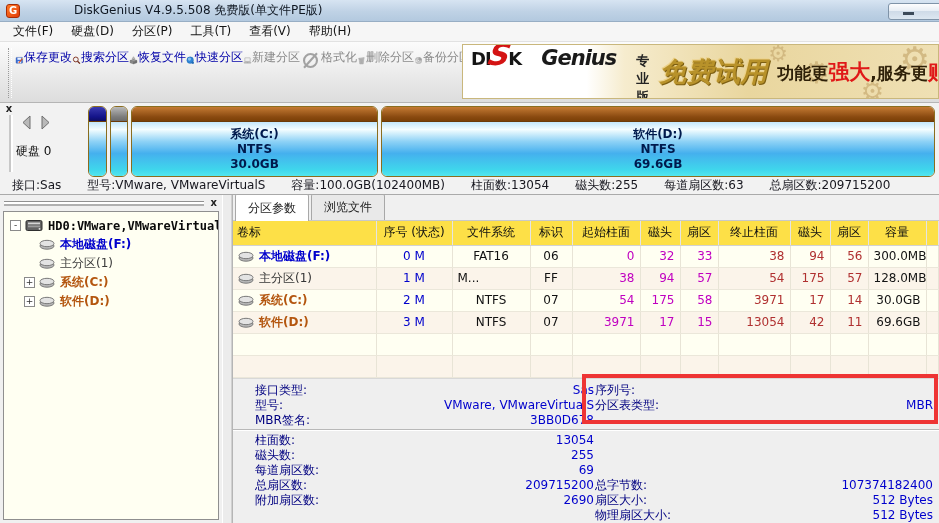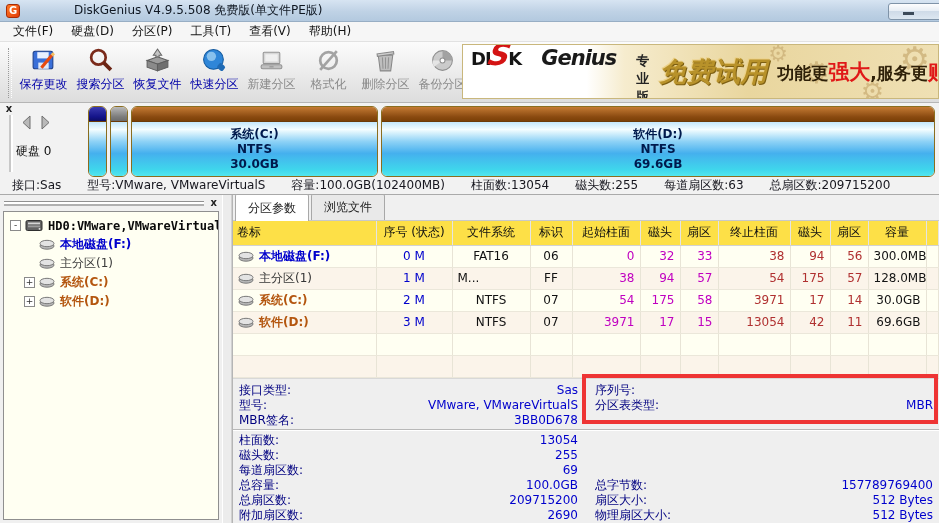--- a/index.html
+++ b/index.html
@@ -13,21 +13,21 @@
   .win-btn { position:absolute; left:888px; top:3px; width:60px; height:17px; border:1px solid #7f93a8; border-radius:3px; background:linear-gradient(180deg,#fdfdfe,#e8eef5 45%,#cfdbe8 50%,#dde7f1); }
   .win-btn .dash { position:absolute; left:14px; top:8px; width:11px; height:3px; background:#3c4a59; }
 
   
   .menubar { height:20px; background:#f6f6f6; border-bottom:1px solid #e2e2e2; display:flex; align-items:center; padding-left:4px; }
   .menu-item { padding:2px 9px; color:#141414; }
 
   
   .toolbar { height:61px; background:linear-gradient(180deg,#fcfcfc,#e9e9e9 60%,#dddddd); border-bottom:1px solid #b5b5b5; position:relative; display:flex; align-items:flex-start; padding:3px 0 0 8px; }
   .tb-grip { width:4px; height:50px; margin:3px 3px 0 0; border-left:1px dotted #9a9a9a; border-right:1px dotted #fff; }
-  .tb-btn { width:57px; display:flex; flex-direction:column; align-items:center; padding-top:2px; }
+  .tb-btn { width:57px; display:flex; flex-direction:row; align-items:flex-start; padding-top:2px; }
   .tb-btn svg { width:27px; height:27px; }
   .tb-label { margin-top:2px; font-size:12px; color:#0000a8; white-space:nowrap; }
   .tb-btn.disabled .tb-label { color:#8a8a8a; }
   .tb-btn.disabled svg { opacity:.8; filter:grayscale(1); }
 
   
   .banner { position:absolute; left:462px; top:2px; right:0; bottom:3px; background:linear-gradient(90deg,#ffffff 0%,#ffffff 26%,#f6ecce 34%,#e9d69e 60%,#efe0b4 100%); border:1px solid #c9b77c; overflow:hidden; display:flex; align-items:center; }
   .banner .gear { position:absolute; color:#cdb279; opacity:.8; }
   .g1{ font-size:34px; right:8px; top:-6px; } .g2{ font-size:26px; right:54px; bottom:-8px; } .g3{ font-size:22px; right:150px; top:-4px; } .g4{ font-size:30px; right:108px; top:10px; opacity:.5; }
   .brand { display:flex; align-items:baseline; margin-left:8px; z-index:1; }
@@ -89,21 +89,21 @@
   .seq { color:#0000cc; text-align:center; }
   .schs { color:#c000c0; } .echs { color:#b03030; } .cap { color:#141414; }
   .volcell { display:flex; align-items:center; gap:5px; }
 
   
   .details-a { height:52px; background:#efefef; border-top:1px solid #d8d8d8; position:relative; padding-top:4px; }
   .details-b { height:94px; background:#efefef; border-top:1px solid #b8b8b8; box-shadow:inset 0 1px #fff; padding-top:3px; position:relative; }
   .drow { display:flex; height:15px; line-height:15px; }
   .dlabel { color:#000080; padding-left:6px; }
   .dvalue { color:#0000cc; margin-left:auto; }
-  .dcol-left { position:absolute; left:0; width:345px; top:4px; }
+  .dcol-left { position:absolute; left:16px; width:345px; top:4px; }
   .dcol-right { position:absolute; left:356px; right:6px; top:4px; }
   .details-b .dcol-left { top:3px; }
   .details-b .dcol-right { top:48px; }
   .redbox { position:absolute; left:349px; top:-5px; width:356px; height:50px; border:4px solid #ee3434; pointer-events:none; z-index:5; }
 </style>
 </head>
 <body>
 
 <div class="titlebar">
   <div class="app-icon">G</div>
@@ -509,36 +509,32 @@
           </div>
         <div class="drow">
             <span class="dlabel">磁头数:</span>
             <span class="dvalue">255</span>
           </div>
         <div class="drow">
             <span class="dlabel">每道扇区数:</span>
             <span class="dvalue">69</span>
           </div>
         <div class="drow">
-            <span class="dlabel">总容量:</span>
-            <span class="dvalue">100.0GB</span>
-          </div>
-        <div class="drow">
             <span class="dlabel">总扇区数:</span>
             <span class="dvalue">209715200</span>
           </div>
         <div class="drow">
             <span class="dlabel">附加扇区数:</span>
             <span class="dvalue">2690</span>
           </div>
       </div>
       <div class="dcol-right">
         <div class="drow">
             <span class="dlabel">总字节数:</span>
-            <span class="dvalue">157789769400</span>
+            <span class="dvalue">107374182400</span>
           </div>
         <div class="drow">
             <span class="dlabel">扇区大小:</span>
             <span class="dvalue">512 Bytes</span>
           </div>
         <div class="drow">
             <span class="dlabel">物理扇区大小:</span>
             <span class="dvalue">512 Bytes</span>
           </div>
       </div>

